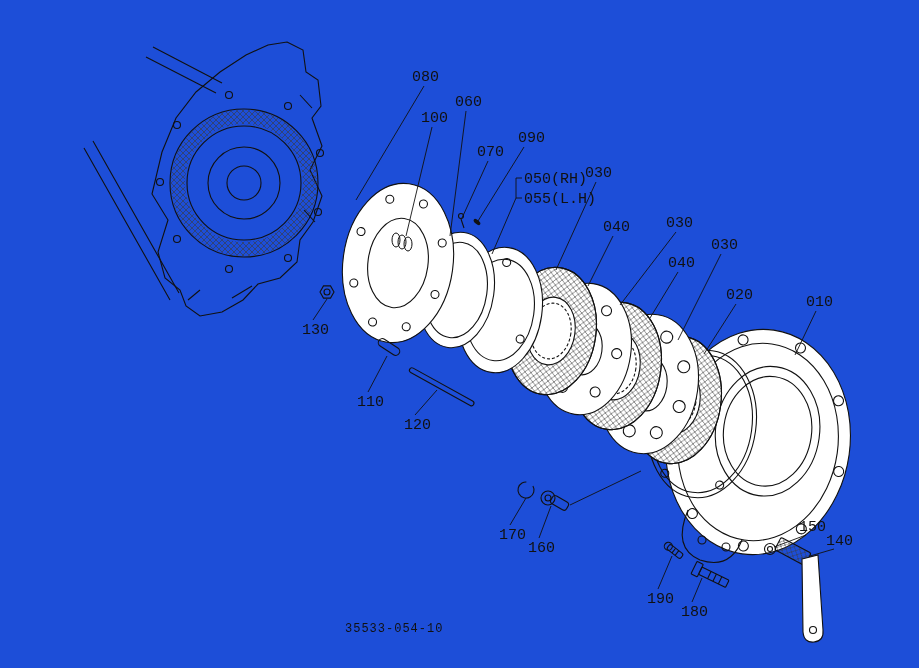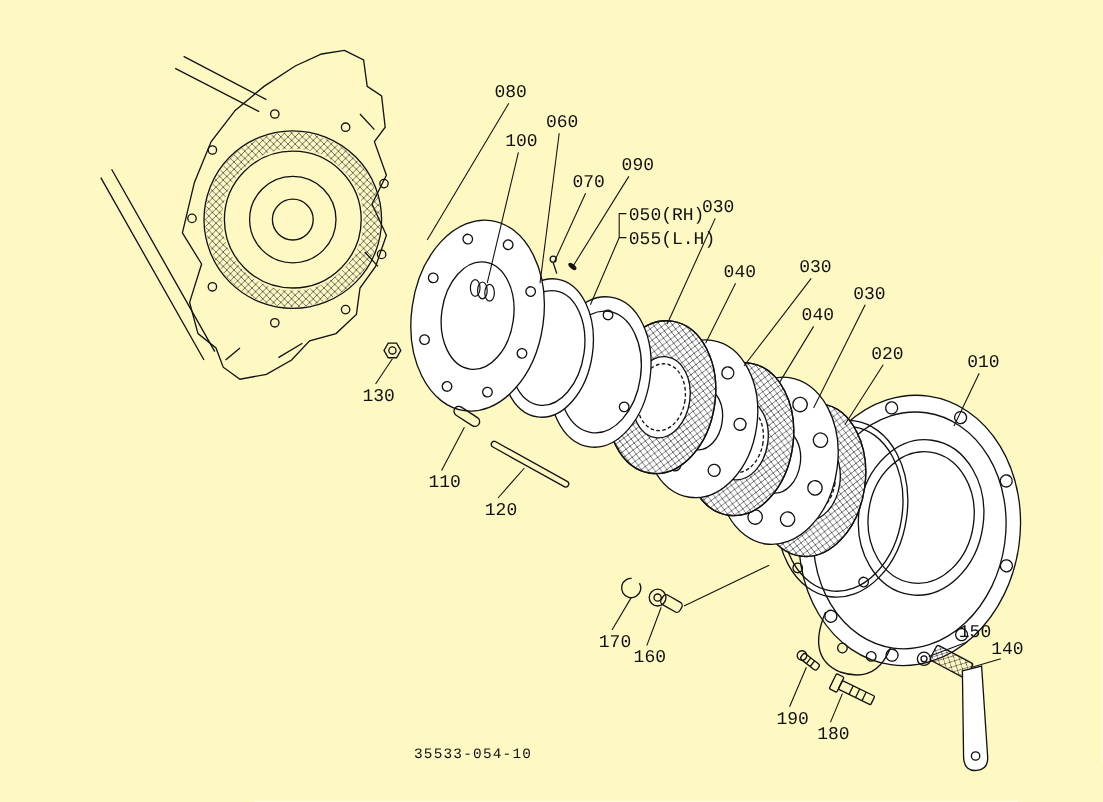--- a/index.html
+++ b/index.html
@@ -1,16 +1,16 @@
 <!DOCTYPE html>
 <html><head>
 <meta charset="utf-8">
 <style>
   html,body{margin:0;padding:0;background:#ffffff;}
-  .stage{position:relative;width:919px;height:668px;background:#fef9c3;overflow:hidden;
+  .stage{position:relative;width:919px;height:668px;background:#1d4ed8;overflow:hidden;
          font-family:"Liberation Mono", monospace;}
   svg{display:block;}
   .lbl{font-family:"Liberation Mono", monospace;font-size:15px;fill:#111111;}
   .leader{fill:none;stroke:#111111;stroke-width:0.9;}
   .dwg-no{font-family:"Liberation Mono", monospace;font-size:12px;letter-spacing:1px;fill:#111111;}
 </style>
 </head>
 <body>
 
 <div class="stage">

